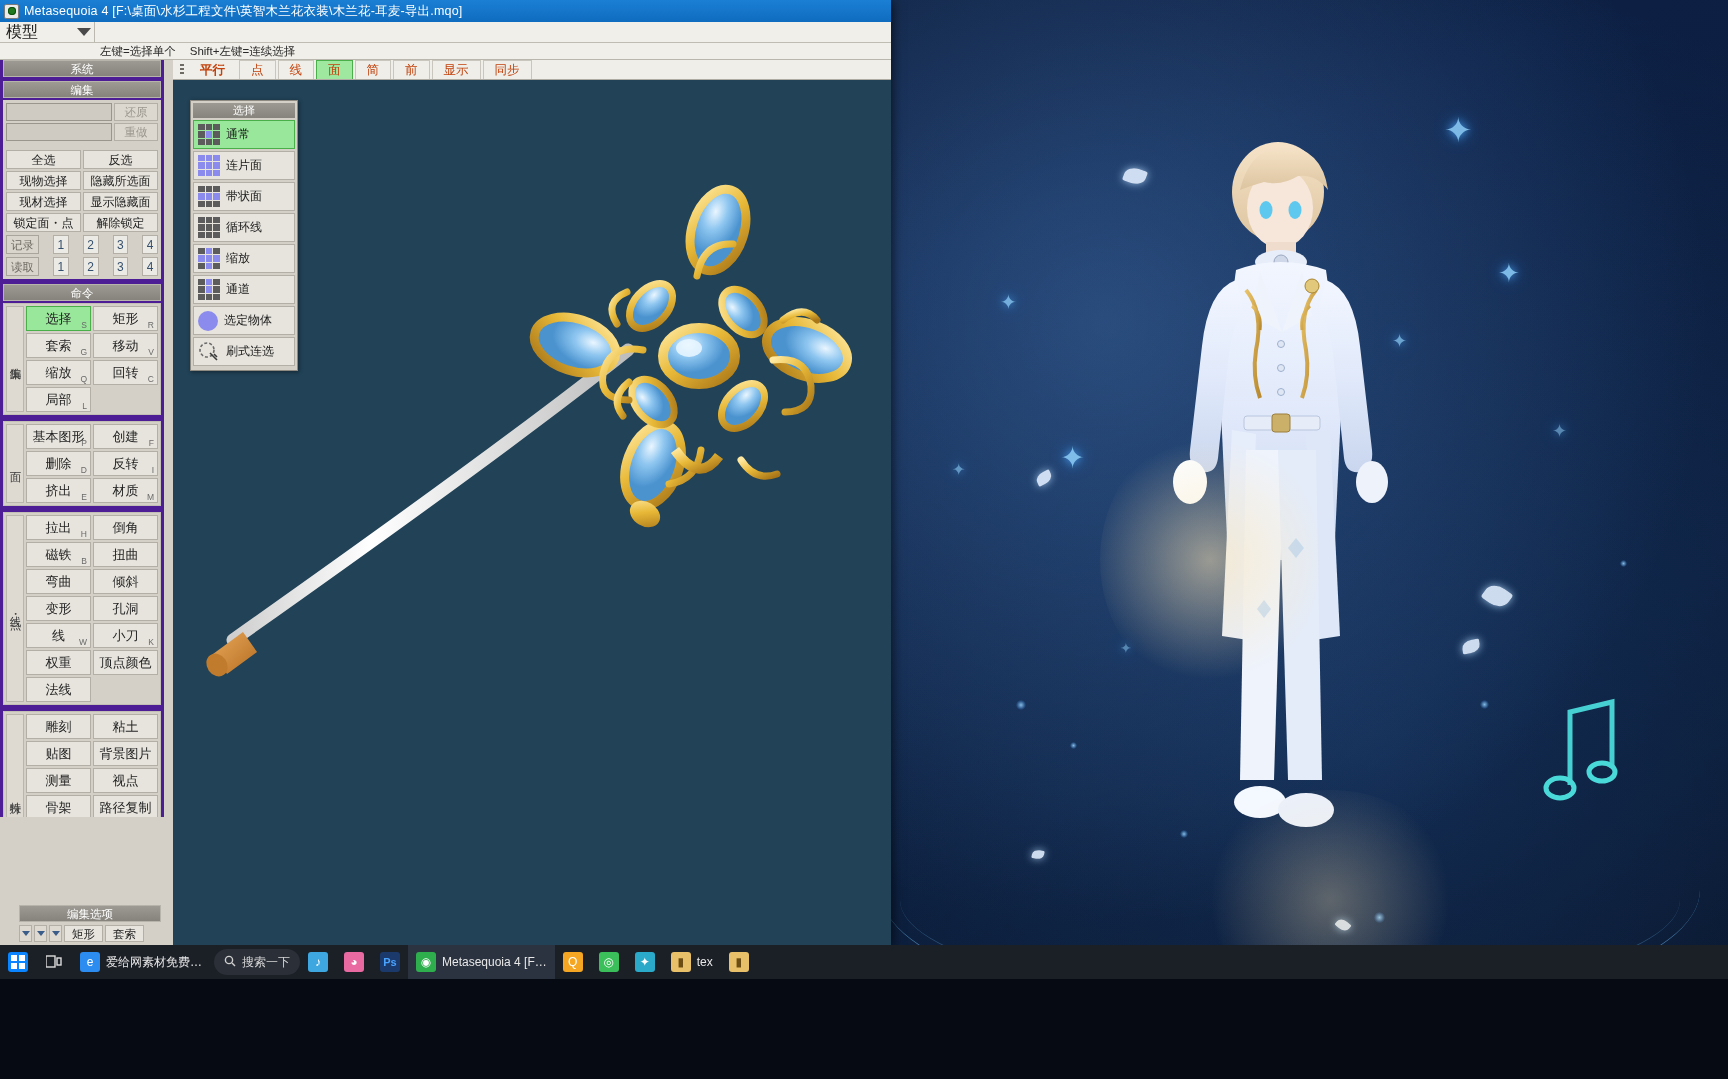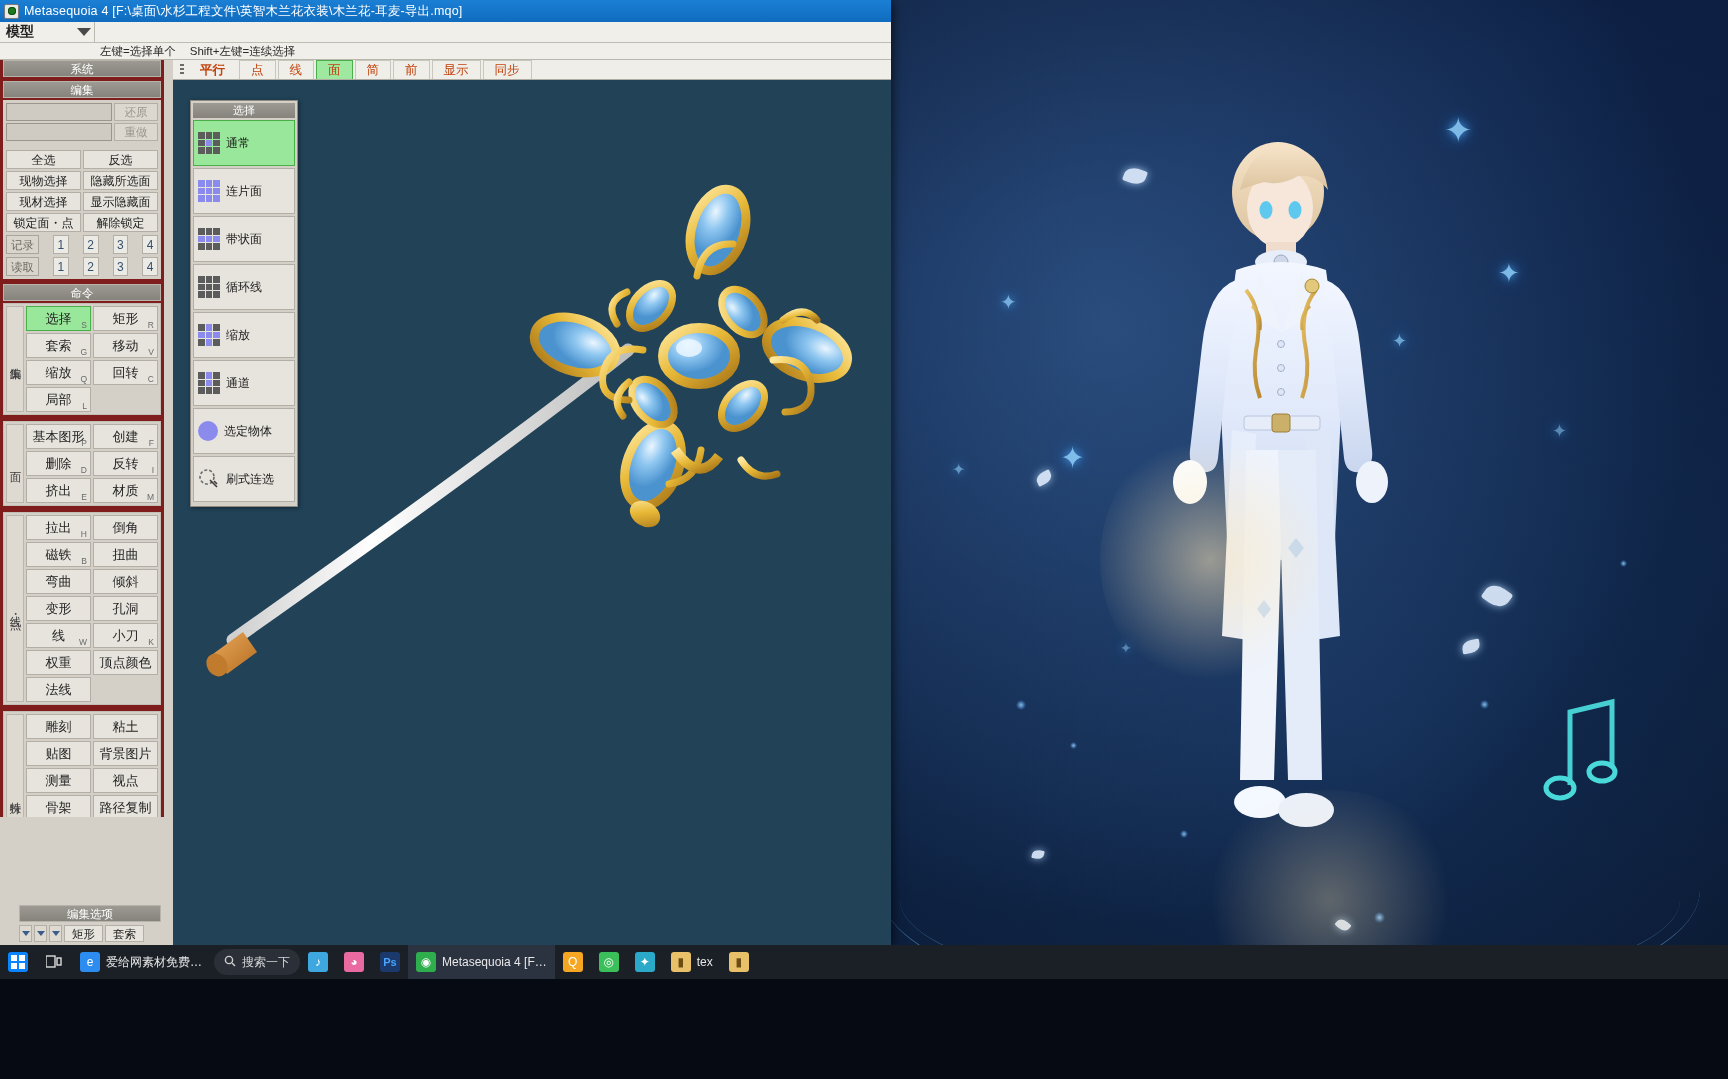--- a/index.html
+++ b/index.html
@@ -66,21 +66,21 @@
     background:#1f7a1f; box-shadow:inset 0 0 0 1px #0d4d0d;
   }
 
   #menurow {
     height:21px; background:#f0efe9; border-bottom:1px solid #bfbcb4;
     display:flex; align-items:stretch;
   }
   #mode-combo {
     width:95px; background:#f0efe9; border-right:1px solid #bbb8b0;
     display:flex; align-items:center; justify-content:space-between;
-    padding:0 3px 0 6px; font-size:14px; color:#222;font-weight:bold;
+    padding:0 3px 0 6px; font-size:16px; color:#222;
   }
   #mode-combo .caret {
     width:0;height:0;border-left:7px solid transparent;border-right:7px solid transparent;
     border-top:8px solid #4a4a4a;
   }
   #menubar { display:flex; align-items:center; gap:0; }
   .menu-item {
     font-size:12px; color:#1a1a1a; padding:0 12px; line-height:21px;
     white-space:nowrap;
   }
@@ -114,21 +114,21 @@
 
   
   #viewport {
     position:absolute; left:173px; top:80px; width:718px; height:865px;
     background:#214257; overflow:hidden;
   }
 
   
   #leftdock {
     position:absolute; left:0; top:60px; width:164px; height:757px;
-    background:#7f1d1d; overflow:hidden;
+    background:#4c1d95; overflow:hidden;
   }
   .dock-header {
     height:17px; margin:0 3px; background:linear-gradient(180deg,#9d9a93 0%,#86837c 100%);
     color:#fff; font-size:11.5px; text-align:center; line-height:17px;
     border:1px solid #b7b4ac;
   }
   .dock-body { margin:2px 3px 5px 3px; background:#d4d0c8; padding:3px; }
 
   .undo-row { display:flex; gap:2px; margin-bottom:2px; }
   .undo-field {
@@ -196,21 +196,21 @@
   #sel-palette {
     position:absolute; left:17px; top:20px; width:108px;
     background:#d4d0c8; border:1px solid #8e8a82; padding:2px;
     box-shadow:1px 1px 4px rgba(0,0,0,.45);
   }
   #sel-palette .ph {
     height:15px; background:linear-gradient(180deg,#9d9a93,#86837c);
     color:#fff; font-size:11px; text-align:center; line-height:15px; margin-bottom:2px;
   }
   .sel-item {
-    display:flex; align-items:center; gap:6px; height:46px;
+    display:flex; align-items:center; gap:6px; height:29px;
     background:#e7e4dd; border:1px solid #b3afa7; margin-bottom:2px; padding-left:4px;
   }
   .sel-item.active { background:#98e79a; border-color:#49b049; }
   .sel-item .lbl { font-size:12px; color:#1b1b1b; }
   .mini { width:22px; height:22px; display:grid; grid-template-columns:repeat(3,1fr);
     grid-template-rows:repeat(3,1fr); gap:1px; }
   .mini i { display:block; background:#5c5c5c; }
   .mini i.on { background:#8b8bee; }
   .mini i.off { background:#5c5c5c; }
   .circ { width:20px; height:20px; border-radius:50%; background:#8b8bee; position:relative; }

